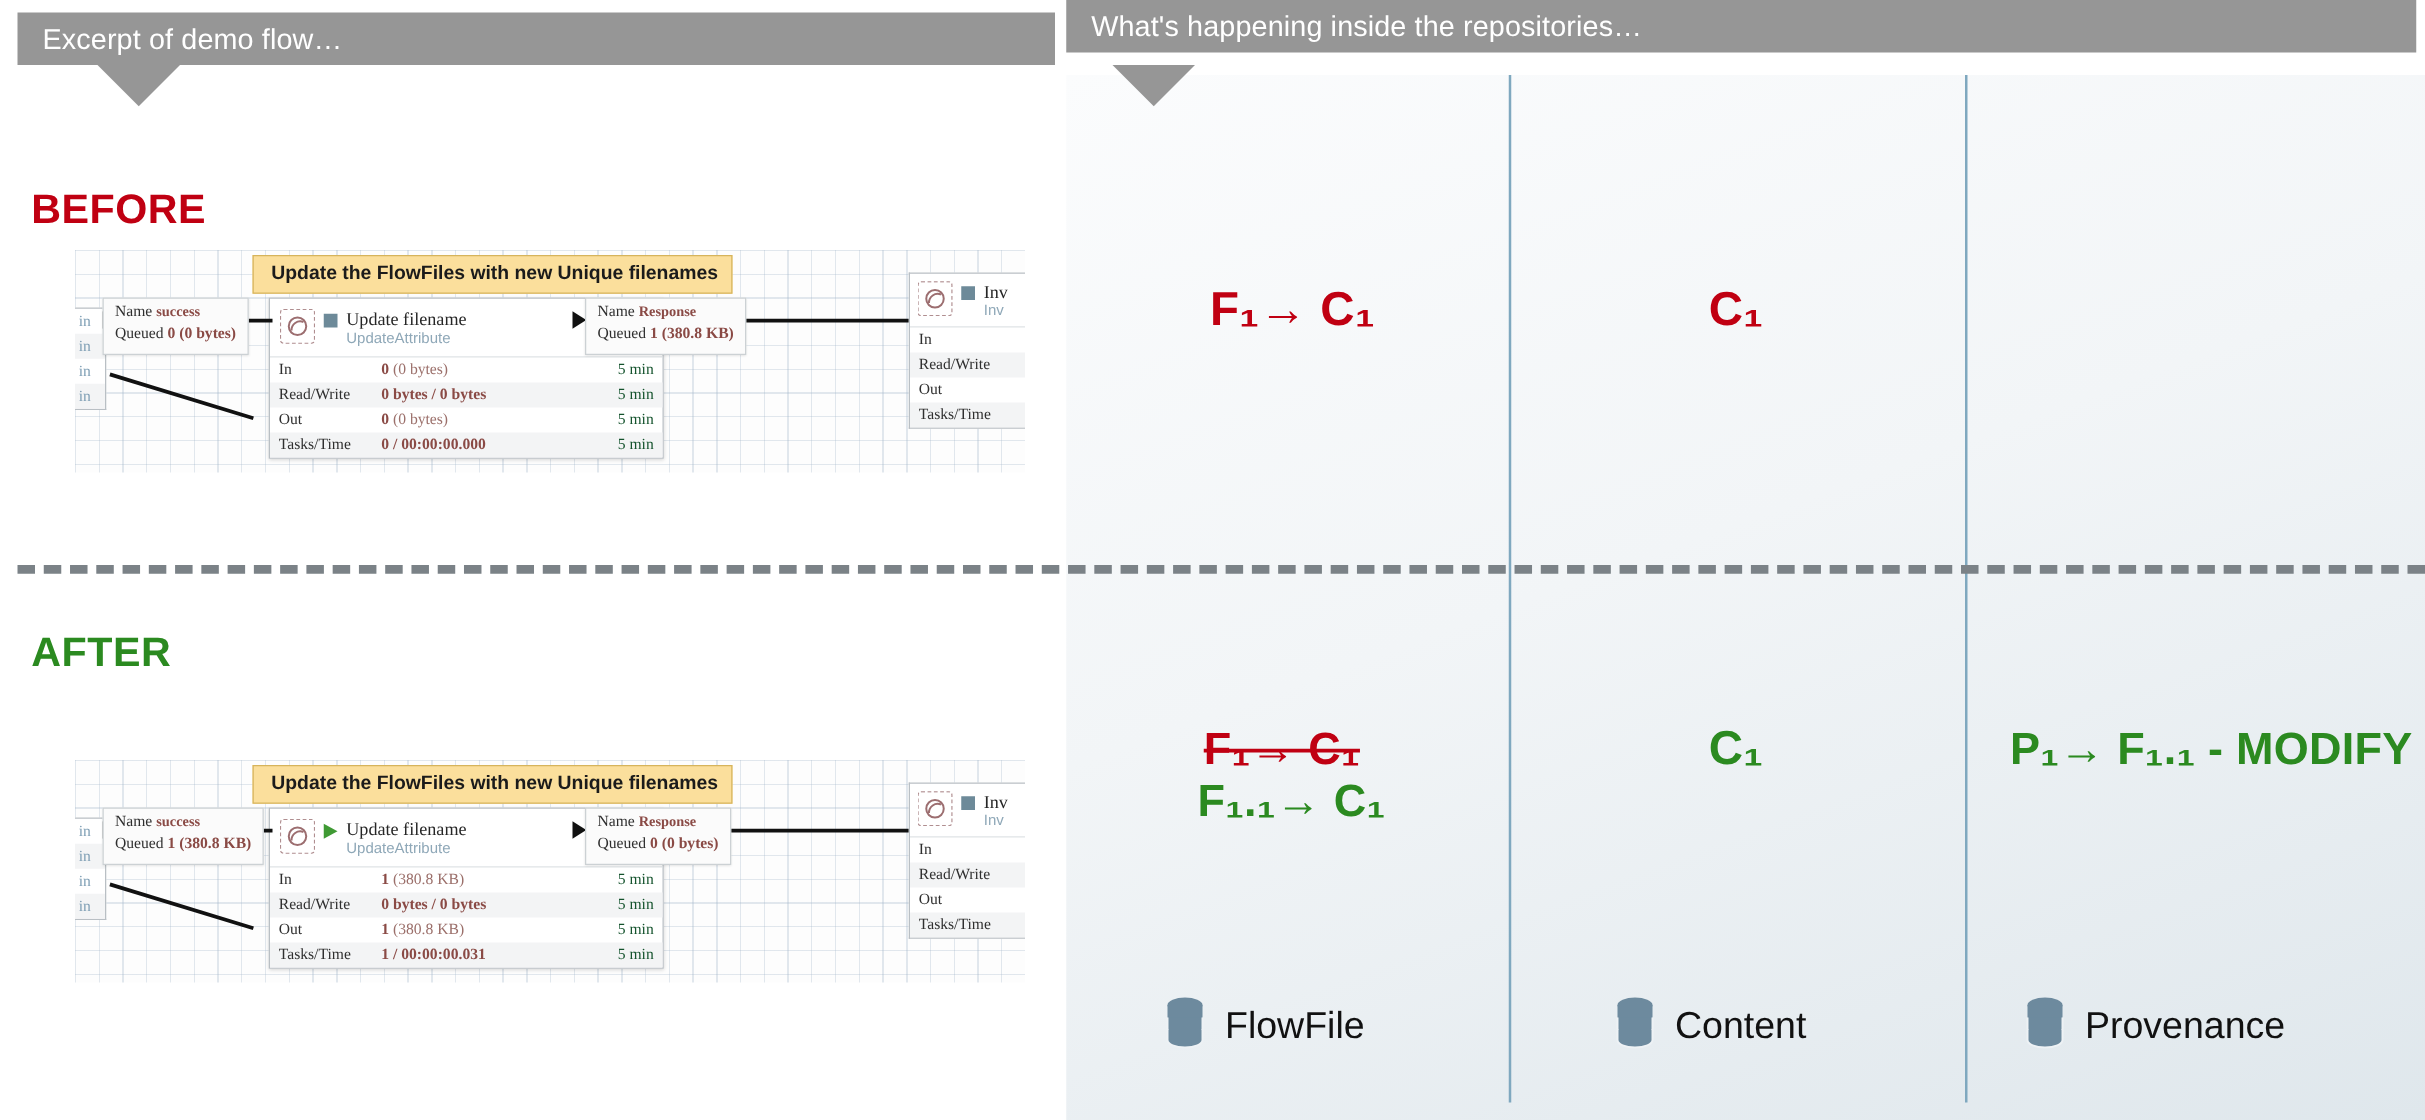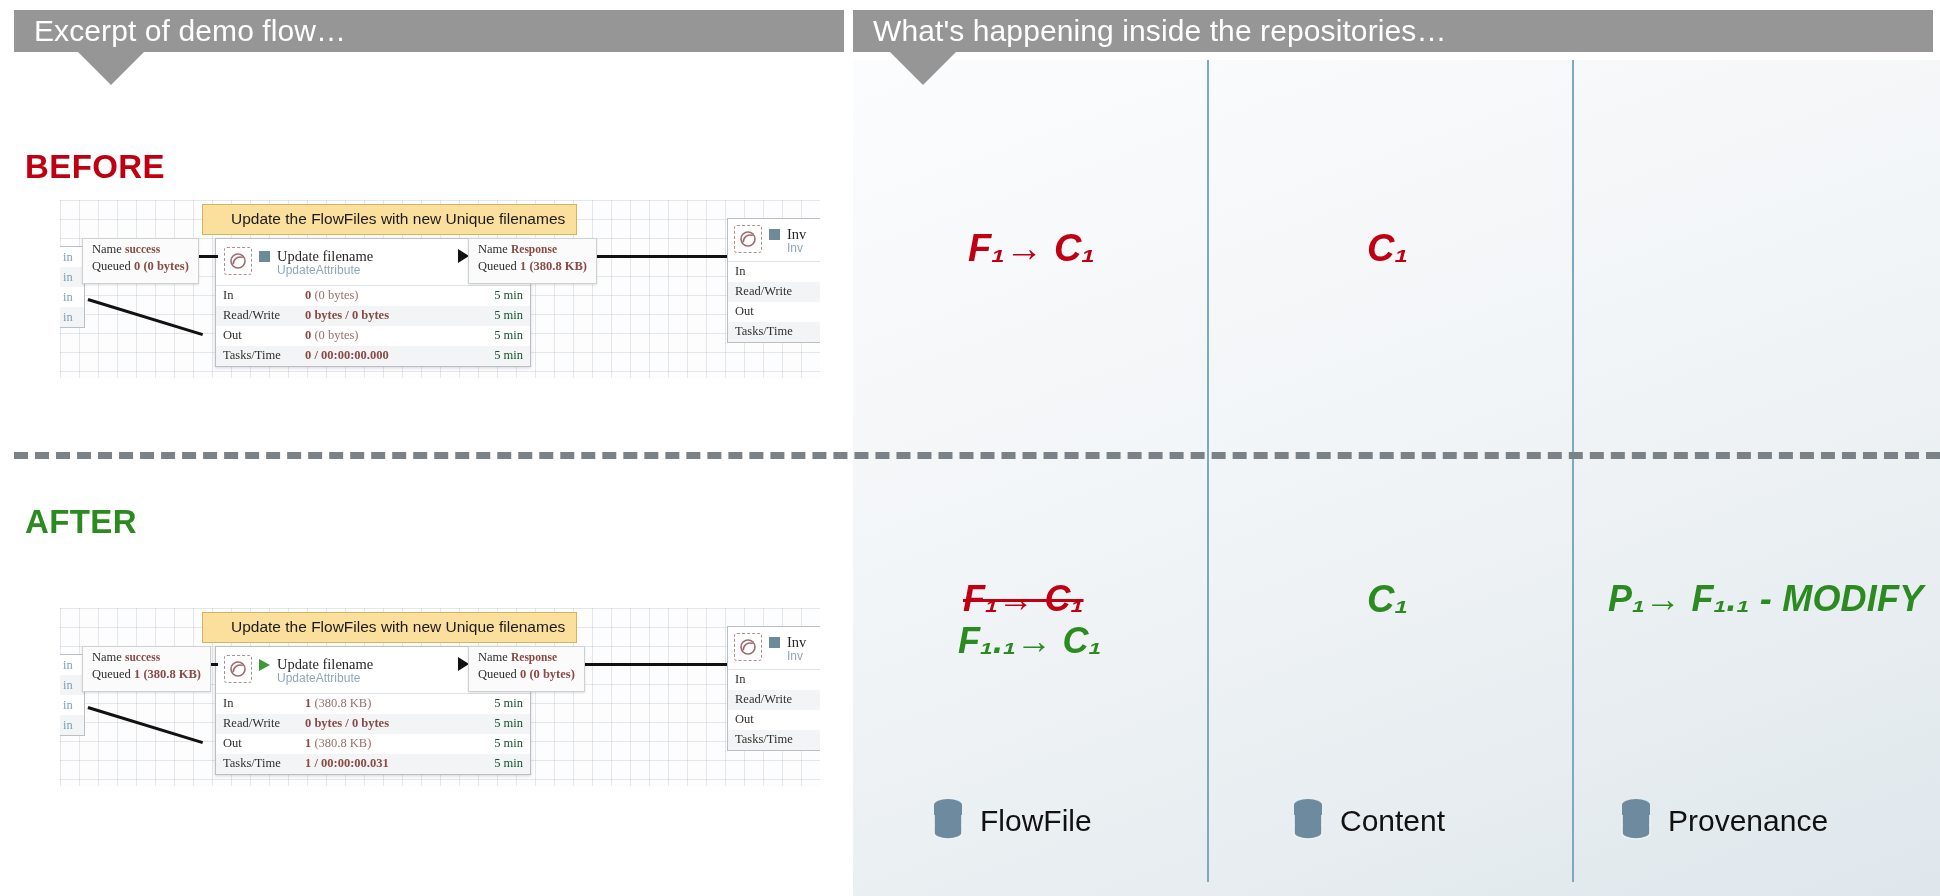--- a/index.html
+++ b/index.html
@@ -39,29 +39,29 @@
   }
   .repo-col-divider.c1 { left: 1207px; }
   .repo-col-divider.c2 { left: 1572px; }
 
   
   .banner {
     position: absolute;
     height: 42px;
     background: #969696;
     color: #ffffff;
-    font-size: 30px;
+    font-size: 23px;
     display: flex;
     align-items: center;
     padding-left: 20px;
     box-sizing: border-box;
     letter-spacing: .1px;
   }
   .banner-left  { left: 14px;  top: 10px; width: 830px; }
-  .banner-right { left: 853px; top: 10px; width: 1080px; text-align: center; }
+  .banner-right { left: 853px; top: 0; width: 1080px; text-align: center; }
 
   .banner-tip {
     position: absolute;
     width: 0; height: 0;
     border-left: 33px solid transparent;
     border-right: 33px solid transparent;
     border-top: 33px solid #969696;
   }
   .tip-left  { left: 78px;  top: 52px; }
   .tip-right { left: 890px; top: 52px; }
@@ -99,23 +99,23 @@
     overflow: hidden;
   }
   .canvas-before { top: 200px; }
   .canvas-after  { top: 608px; }
 
   .nifi-label {
     position: absolute;
     background: #fbdf9c;
     border: 1px solid #d6b45c;
     color: #1b1b1b;
-    font-weight: normal;
+    font-weight: bold;
     font-size: 15.5px;
-    padding: 5px 11px 6px 28px;
+    padding: 5px 11px 6px 14px;
     white-space: nowrap;
   }
 
   
   .proc {
     position: absolute;
     background: #ffffff;
     border: 1px solid #b9bfc4;
     box-shadow: 0 1px 3px rgba(0,0,0,.16);
     width: 316px;
@@ -236,21 +236,20 @@
     background: #111;
     transform-origin: left center;
   }
 
   
   .repo-note {
     position: absolute;
     font-weight: bold;
     white-space: nowrap;
     letter-spacing: .2px;
-    font-style: italic;
   }
   .note-red   { color: #c00012; }
   .note-green { color: #2b8a20; }
   .note-strike { text-decoration: line-through; text-decoration-thickness: 3px; }
 
   
   .repo-foot {
     position: absolute;
     bottom: 0;
     display: flex;

